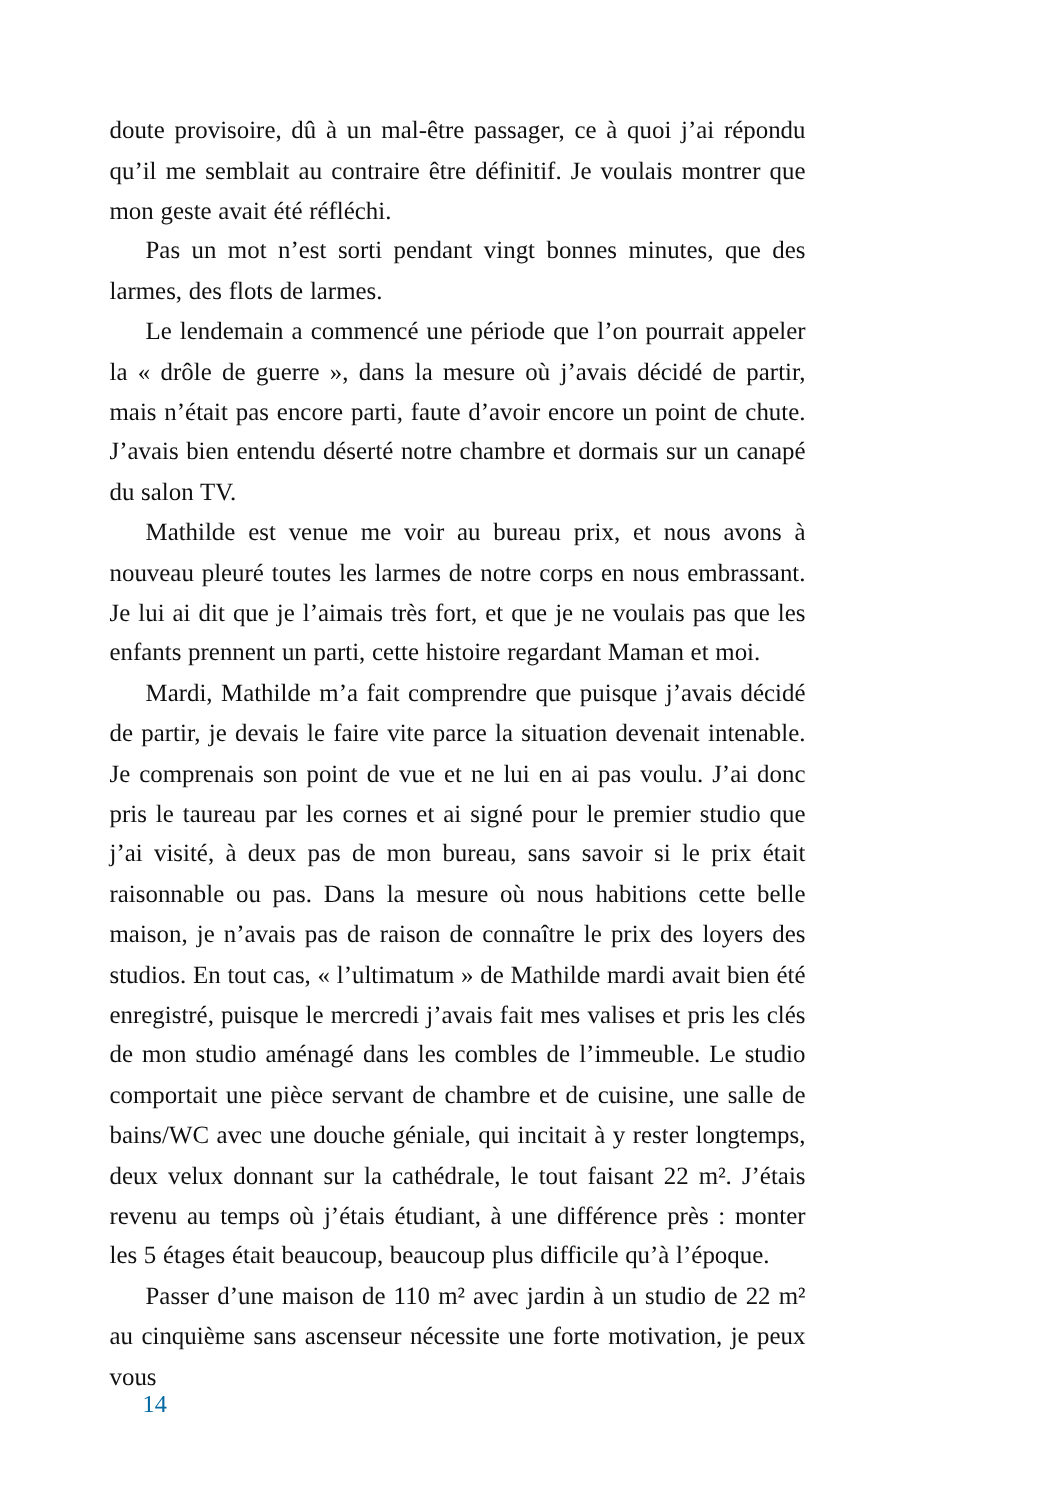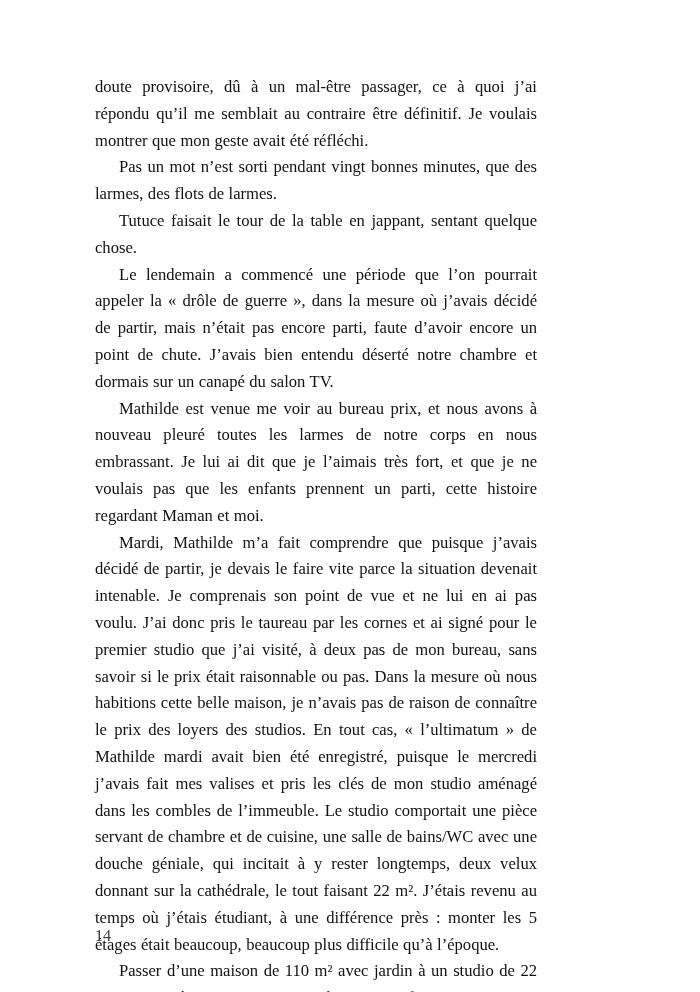--- a/index.html
+++ b/index.html
@@ -6,50 +6,49 @@
     margin: 0;
     padding: 0;
     background: #ffffff;
   }
   .page {
     position: relative;
     width: 632px;
     height: 992px;
     background: #ffffff;
     box-sizing: border-box;
-    padding: 74px 95px 0 95px;
+    padding: 74px 95px 0 73px;
     font-family: "Liberation Serif", serif;
     color: #111111;
     overflow: hidden;
   }
   .text-block p {
     margin: 0;
     font-size: 16.6px;
     line-height: 26.8px;
     text-align: justify;
     word-spacing: 0.02em;
   }
   .text-block p.indent {
     text-indent: 24px;
   }
   .page-number {
     position: absolute;
     left: 95px;
     bottom: 46px;
     font-size: 16.2px;
-    color: #404040;
+    color: #0369a1;
   }
 </style>
 </head>
 <body>
 
 <div class="page">
   <div class="text-block">
     <p>doute provisoire, dû à un mal-être passager, ce à quoi j’ai répondu qu’il me semblait au contraire être définitif. Je voulais montrer que mon geste avait été réfléchi.</p>
     <p class="indent">Pas un mot n’est sorti pendant vingt bonnes minutes, que des larmes, des flots de larmes.</p>
-    <p class="indent">Tutuce faisait le tour de la table en jappant, sentant quelque chose.</p>
     <p class="indent">Le lendemain a commencé une période que l’on pourrait appeler la « drôle de guerre », dans la mesure où j’avais décidé de partir, mais n’était pas encore parti, faute d’avoir encore un point de chute. J’avais bien entendu déserté notre chambre et dormais sur un canapé du salon TV.</p>
     <p class="indent">Mathilde est venue me voir au bureau prix, et nous avons à nouveau pleuré toutes les larmes de notre corps en nous embrassant. Je lui ai dit que je l’aimais très fort, et que je ne voulais pas que les enfants prennent un parti, cette histoire regardant Maman et moi.</p>
     <p class="indent">Mardi, Mathilde m’a fait comprendre que puisque j’avais décidé de partir, je devais le faire vite parce la situation devenait intenable. Je comprenais son point de vue et ne lui en ai pas voulu. J’ai donc pris le taureau par les cornes et ai signé pour le premier studio que j’ai visité, à deux pas de mon bureau, sans savoir si le prix était raisonnable ou pas. Dans la mesure où nous habitions cette belle maison, je n’avais pas de raison de connaître le prix des loyers des studios. En tout cas, « l’ultimatum » de Mathilde mardi avait bien été enregistré, puisque le mercredi j’avais fait mes valises et pris les clés de mon studio aménagé dans les combles de l’immeuble. Le studio comportait une pièce servant de chambre et de cuisine, une salle de bains/WC avec une douche géniale, qui incitait à y rester longtemps, deux velux donnant sur la cathédrale, le tout faisant 22 m². J’étais revenu au temps où j’étais étudiant, à une différence près : monter les 5 étages était beaucoup, beaucoup plus difficile qu’à l’époque.</p>
     <p class="indent">Passer d’une maison de 110 m² avec jardin à un studio de 22 m² au cinquième sans ascenseur nécessite une forte motivation, je peux vous</p>
   </div>
   <div class="page-number">14</div>
 </div>
 
 </body></html>

